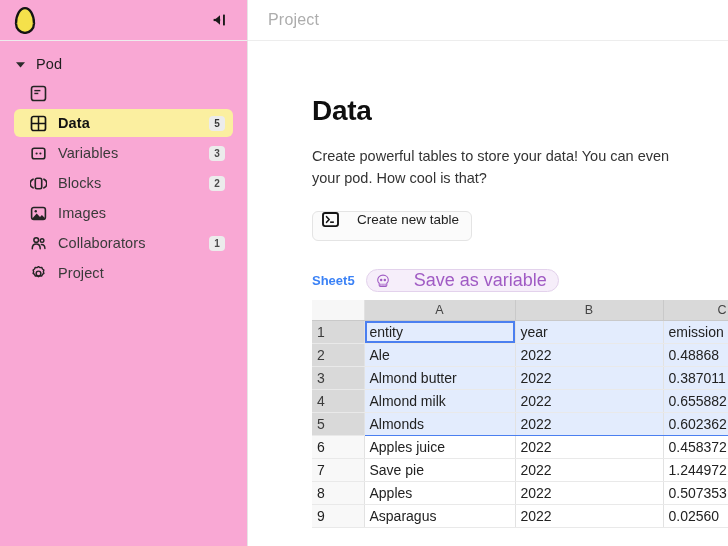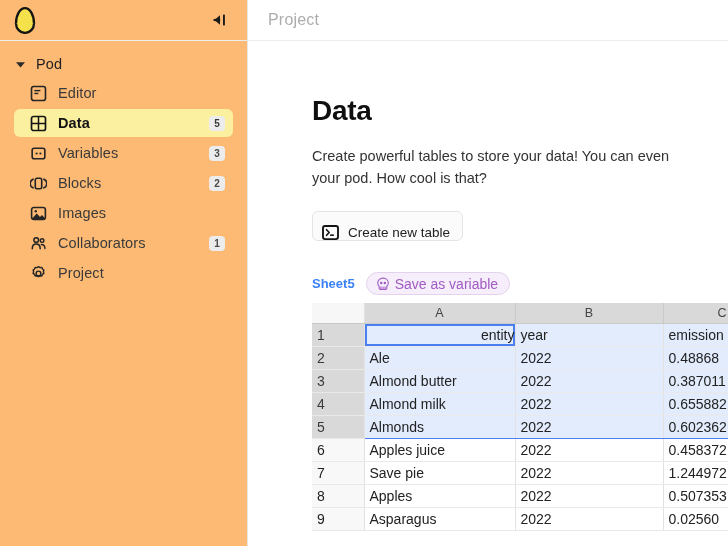--- a/index.html
+++ b/index.html
@@ -9,21 +9,21 @@
     font-family: "Liberation Sans", sans-serif;
     background: #ffffff;
     color: #1f1f1f;
     -webkit-font-smoothing: antialiased;
   }
   #app { display: flex; width: 728px; height: 546px; }
 
   
   #sidebar {
     width: 248px; height: 546px;
-    background: #fdba74;
+    background: #f9a8d4;
     border-right: 1px solid #e6e6e6;
     flex: 0 0 248px;
     display: flex; flex-direction: column;
   }
   .sb-top {
     height: 41px; flex: 0 0 41px;
     border-bottom: 1px solid #ededed;
     display: flex; align-items: center; justify-content: space-between;
     padding: 0 16px 0 14px;
   }
@@ -78,39 +78,39 @@
     font-size: 28px; font-weight: bold; color: #0f0f0f;
     letter-spacing: -.3px; line-height: 1;
   }
   .page-desc {
     margin-top: 20px; font-size: 14.5px; color: #333333;
     line-height: 22px; width: 460px;
     white-space: pre-wrap;
   }
   .btn-create {
     margin-top: 22px;
-    display: inline-flex; align-items: flex-end; gap: 9px;
+    display: inline-flex; align-items: flex-start; gap: 18px;
     height: 30px; padding: 0 12px 0 9px;
     background: #fbfbfb; border: 1px solid #e4e4e4;
     border-radius: 6px; cursor: pointer;
     font-size: 13.5px; color: #222;
   }
   .term-ico { width: 17px; height: 15px; display: block; }
 
   .sheet-head {
     margin-top: 28px;
     display: flex; align-items: center; gap: 11px;
   }
   .sheet-name { font-size: 13px; font-weight: bold; color: #3b82f6; }
   .btn-savevar {
-    display: inline-flex; align-items: center; gap: 5px;
+    display: inline-flex; align-items: center; gap: 24px;
     height: 23px; padding: 0 11px 0 9px;
     background: #f6eefa; border: 1px solid #e3d2ec;
     border-radius: 12px; cursor: pointer;
-    font-size: 14px; color: #a05bc4;
+    font-size: 18px; color: #a05bc4;
   }
   .skull-ico { width: 14px; height: 14px; display: block; }
 
   
   .sheet-wrap { margin-top: 8px; width: 420px; }
   table.grid { border-collapse: collapse; table-layout: fixed; width: 469px; }
   table.grid col.gut { width: 52px; }
   table.grid col.ca  { width: 151px; }
   table.grid col.cb  { width: 148px; }
   table.grid col.cc  { width: 118px; }
@@ -134,21 +134,20 @@
   td.rownum {
     background: #f8f8f8; color: #555;
     text-align: center; font-size: 12.5px; padding: 0;
     border-right: 1px solid #e2e2e2;
   }
   tr.selrow td.rownum { background: #d9d9d9; color: #3c3c3c; }
   tr.selrow td.cell { background: #e3ecfd; }
   td.cell.active {
     background: #e3ecfd;
     box-shadow: inset 0 0 0 2px #4b7ff0;
-    text-align: right;
   }
   tr.selrow.first td.cell { border-top: 1px solid #4b7ff0; }
   tr.selrow.last td.cell { border-bottom: 1px solid #4b7ff0; }
   tr.selrow td.cell.lcol { border-left: 1px solid #4b7ff0; }
 </style>
 </head>
 <body>
 
 <div id="app">
 
@@ -178,21 +177,20 @@
         </svg>
         <span class="pod-label">Pod</span>
       </div>
 
       <div class="nav-item">
         <svg class="nav-ico" viewBox="0 0 18 18">
           <rect x="1.6" y="1.6" width="14.8" height="14.8" rx="2.4" fill="none" stroke="#242424" stroke-width="1.7"></rect>
           <rect x="4.6" y="5.2" width="6.4" height="1.5" fill="#242424"></rect>
           <rect x="4.6" y="8.2" width="4.2" height="1.5" fill="#242424"></rect>
         </svg>
-        <span class="nav-label">Editor</span>
       </div>
 
       <div class="nav-item active">
         <svg class="nav-ico" viewBox="0 0 18 18">
           <rect x="1.6" y="1.6" width="14.8" height="14.8" rx="2.2" fill="none" stroke="#141414" stroke-width="1.8"></rect>
           <rect x="8.2" y="1.6" width="1.6" height="14.8" fill="#141414"></rect>
           <rect x="1.6" y="8.2" width="14.8" height="1.6" fill="#141414"></rect>
         </svg>
         <span class="nav-label">Data</span>
         <span class="nav-badge">5</span>

